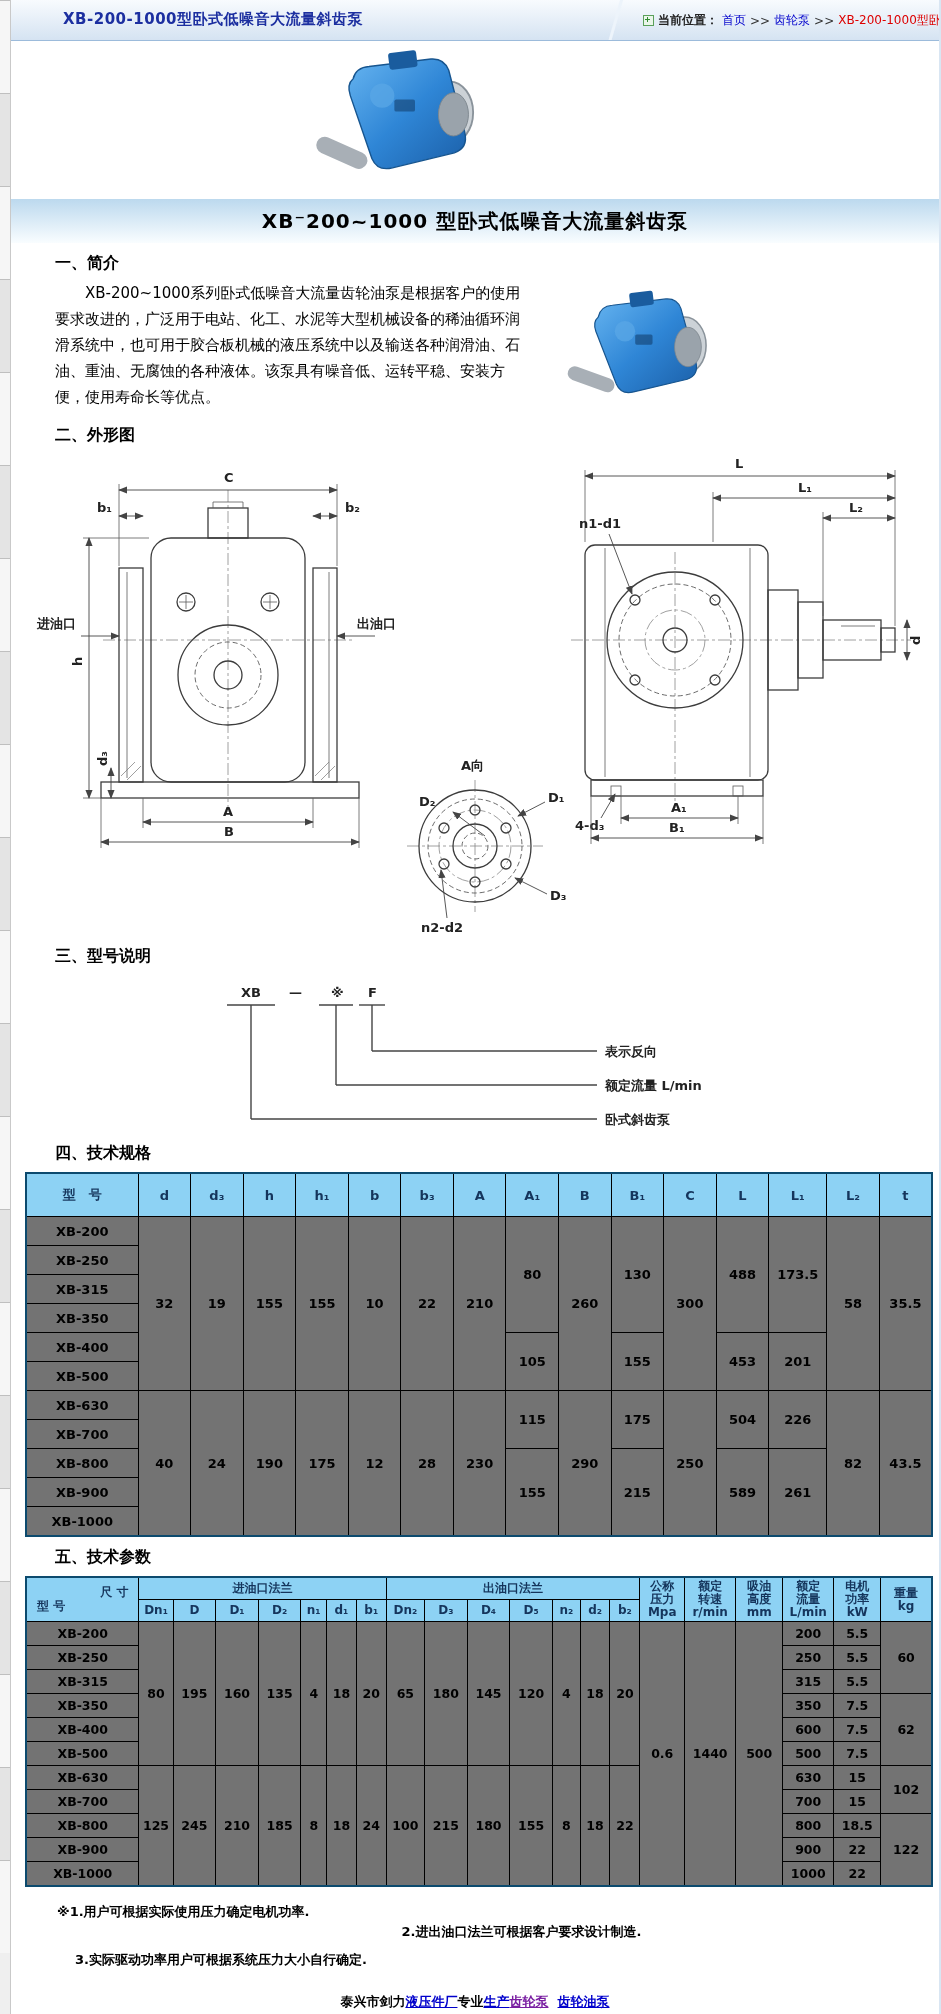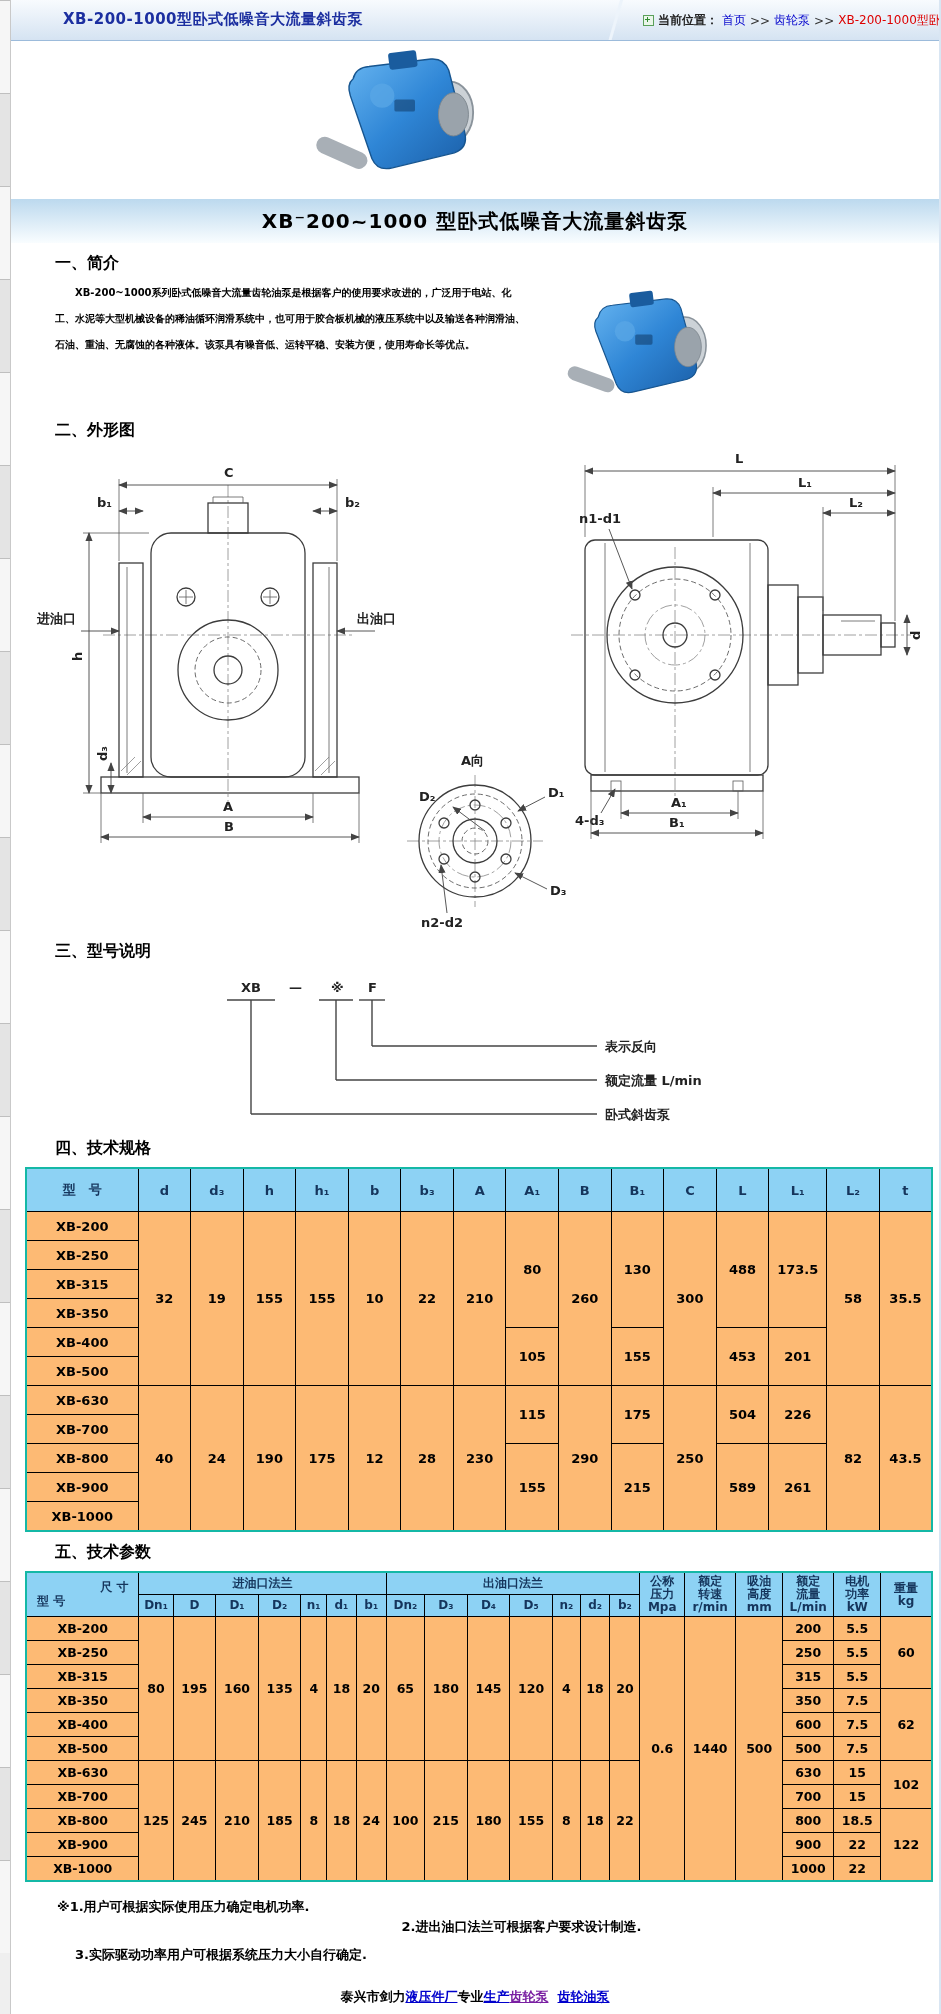--- a/index.html
+++ b/index.html
@@ -29,36 +29,36 @@
   
   .photo1-wrap{height:158px;display:flex;align-items:center;justify-content:center;padding-right:150px;}
 
   
   .banner{height:44px;background:linear-gradient(#badomed, #fff);background:linear-gradient(#bcd9ee,#f9fdff);display:flex;align-items:center;justify-content:center;font-size:20px;font-weight:bold;letter-spacing:1px;}
 
   
   .sec-h{font-size:16px;font-weight:bold;margin:10px 0 4px 44px;}
   .intro-block{width:690px;margin-left:44px;overflow:hidden;}
   .intro-photo{float:right;width:195px;height:126px;margin:6px 6px 0 14px;}
-  .intro-text{font-size:10px;font-weight:700;line-height:26px;text-indent:2em;margin:2px 0 5px 0;}
+  .intro-text{font-size:15px;font-weight:400;line-height:26px;text-indent:2em;margin:2px 0 5px 0;}
 
   
   .drawings{display:block;margin:2px 0 0 12px;}
   .ln{stroke:#3c3c3c;fill:none;stroke-width:1.3;}
   .thin{stroke:#5a5a5a;fill:none;stroke-width:.8;}
   .dsh{stroke:#5a5a5a;fill:none;stroke-width:.9;stroke-dasharray:5 3;}
   .cl{stroke:#888;fill:none;stroke-width:.8;stroke-dasharray:12 3 3 3;}
   .dim{stroke:#444;fill:none;stroke-width:.9;}
   .lbl{font-size:13px;font-weight:bold;fill:#222;}
   .hatch{stroke:#777;stroke-width:.7;}
 
   .model-svg{display:block;margin:4px 0 0 150px;}
 
   
-  table.tech{border-collapse:collapse;table-layout:fixed;margin:8px 0 0 14px;border:2px solid #14b8a6;background:#fdba74;}
+  table.tech{border-collapse:collapse;table-layout:fixed;margin:8px 0 0 14px;border:2px solid #0c4a6e;background:#737373;}
   table.tech th,table.tech td{border:1px solid #000;text-align:center;vertical-align:middle;padding:0 2px;font-weight:bold;}
   table.spec{width:908px;}
   table.spec th{height:42px;background:#8dd2f4;font-size:13px;color:#15355c;}
   table.spec td{height:28px;font-size:13px;}
   table.param{width:908px;border-radius:6px;}
   table.param th{background:#8dd2f4;font-size:12px;color:#15355c;white-space:pre-line;line-height:13px;padding:2px 1px;}
   table.param td{height:23px;font-size:12.5px;}
   th.diag{position:relative;background:
     linear-gradient(to bottom right,rgba(0,0,0,0) calc(50% - 1px),#333 calc(50% - 1px),#333 calc(50% + 1px),rgba(0,0,0,0) calc(50% + 1px)),#8dd2f4;}
   th.diag .dg-top{position:absolute;top:8px;right:10px;font-size:12px;}

